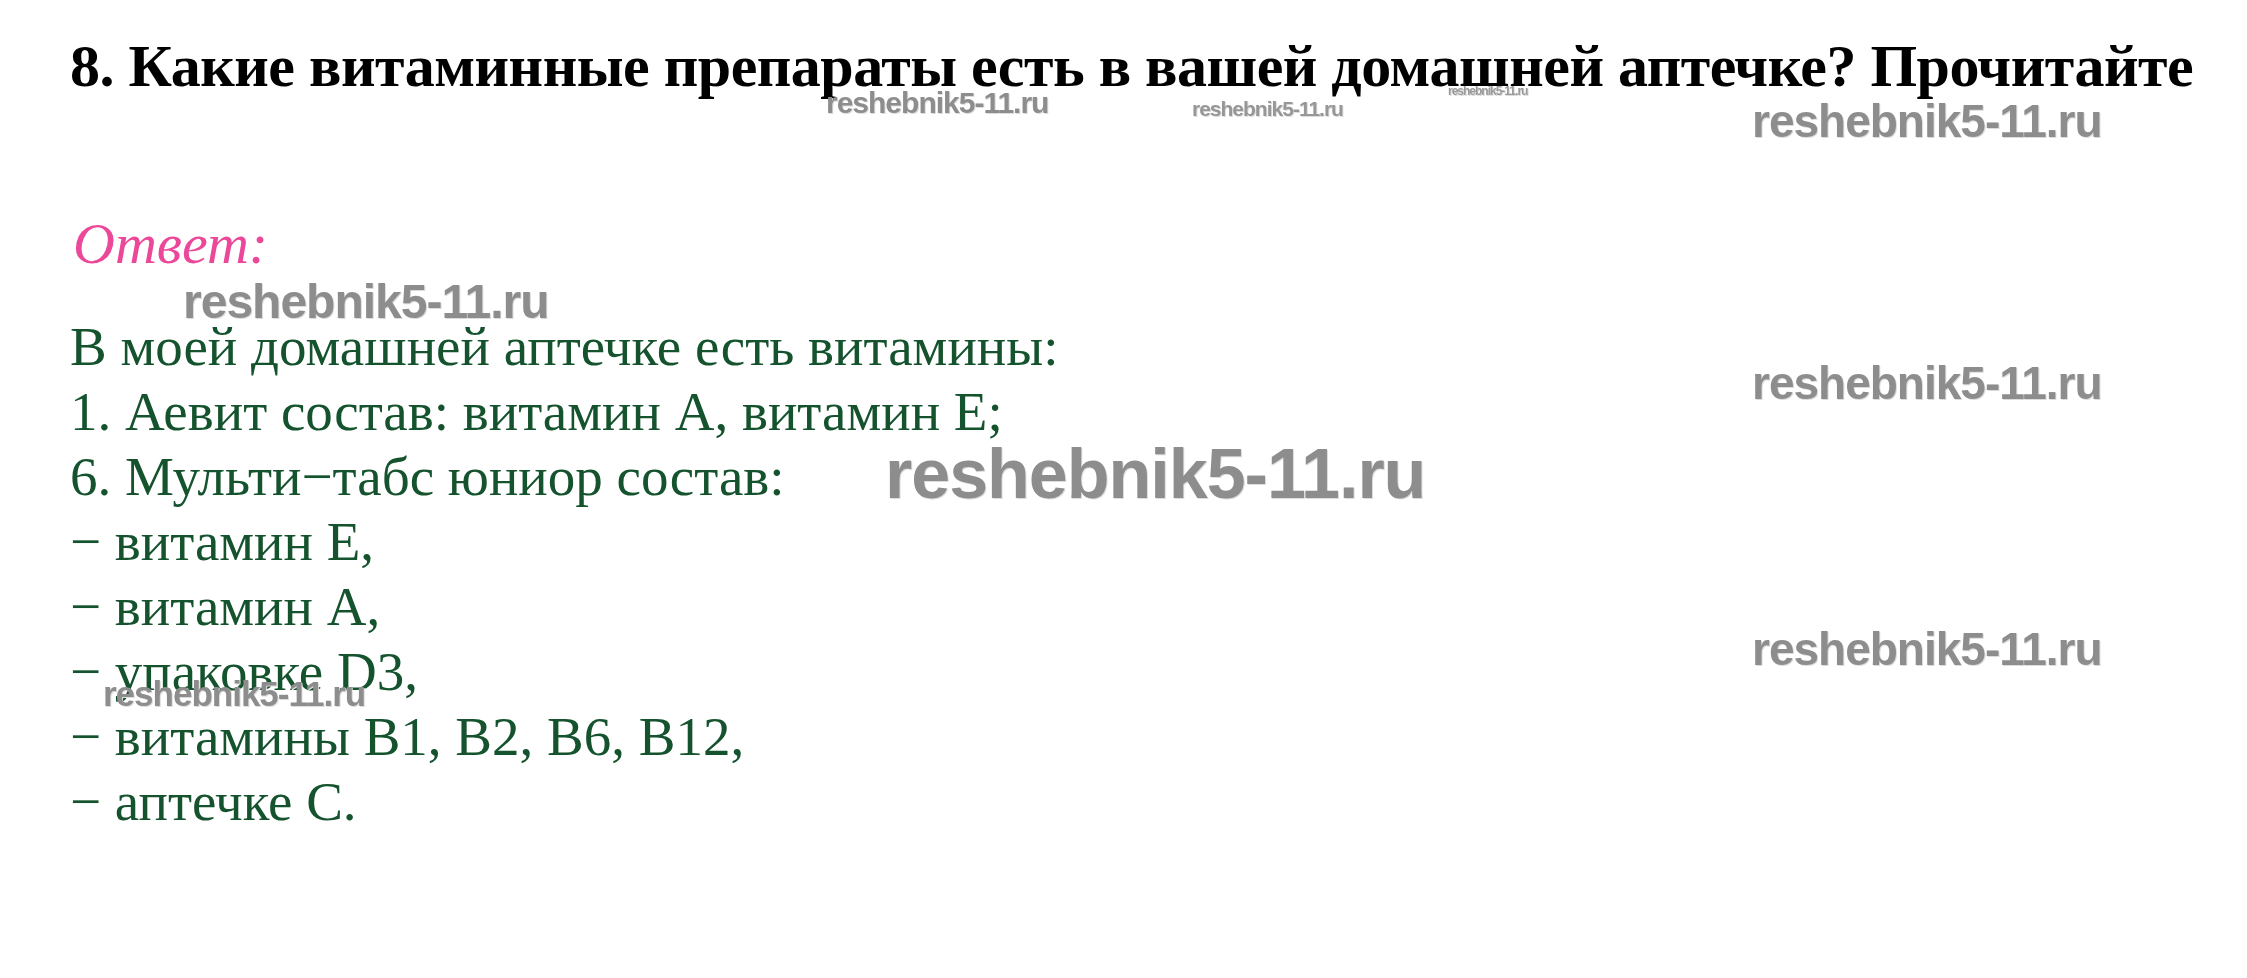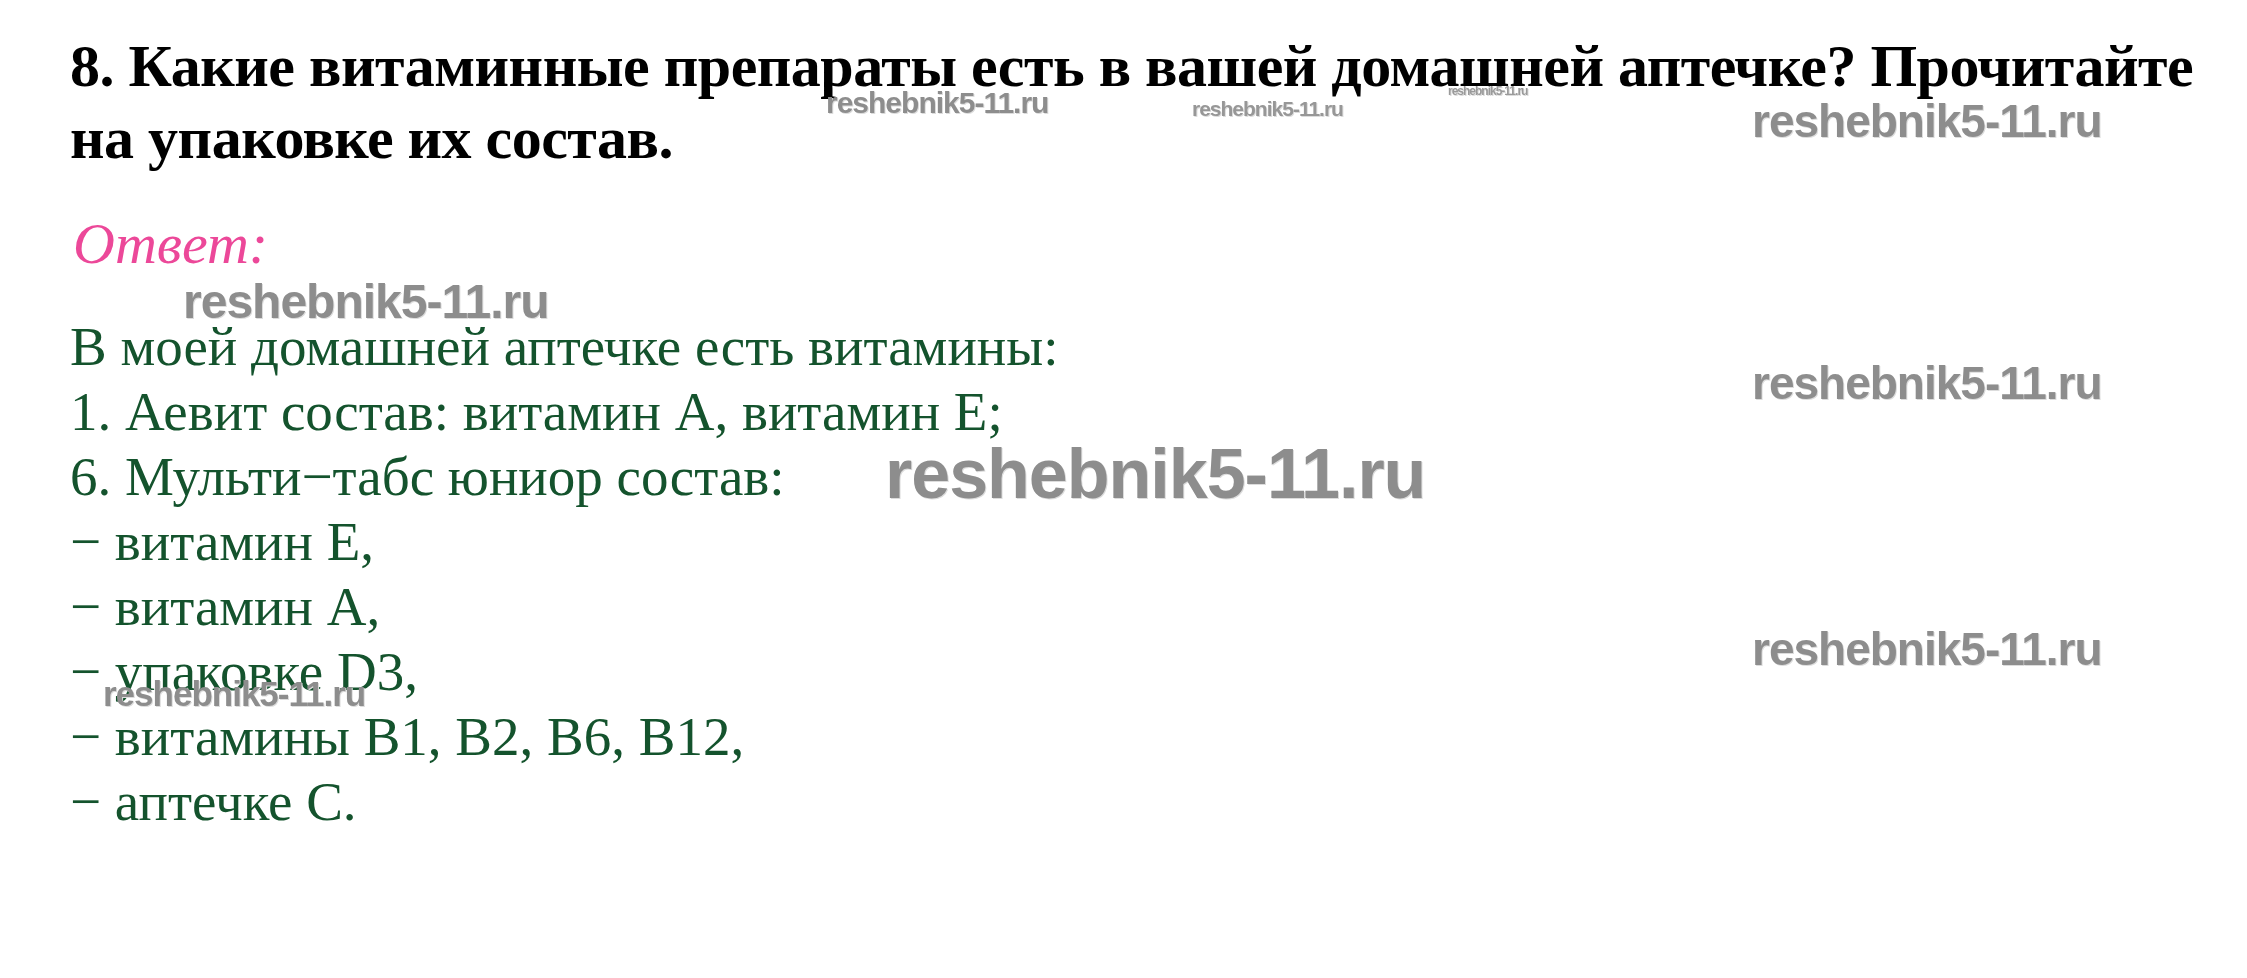--- a/index.html
+++ b/index.html
@@ -73,21 +73,20 @@
   .wm-right-low  { left: 1752px; top: 622px; font-size: 46px; }
   .wm-bottom-left{ left: 103px;  top: 674px; font-size: 35px; }
 </style>
 </head>
 <body>
 
 <div class="page">
 
   <div class="heading">
     <div>8. Какие витаминные препараты есть в вашей домашней аптечке? Прочитайте</div>
-    <div>на упаковке их состав.</div>
   </div>
 
   <div class="answer-label">Ответ:</div>
 
   <div class="answer-lines">
     <div class="ans-line">В моей домашней аптечке есть витамины:</div>
     <div class="ans-line">1. Аевит состав: витамин А, витамин Е;</div>
     <div class="ans-line">6. Мульти−табс юниор состав:</div>
     <div class="ans-line">− витамин Е,</div>
     <div class="ans-line">− витамин А,</div>

